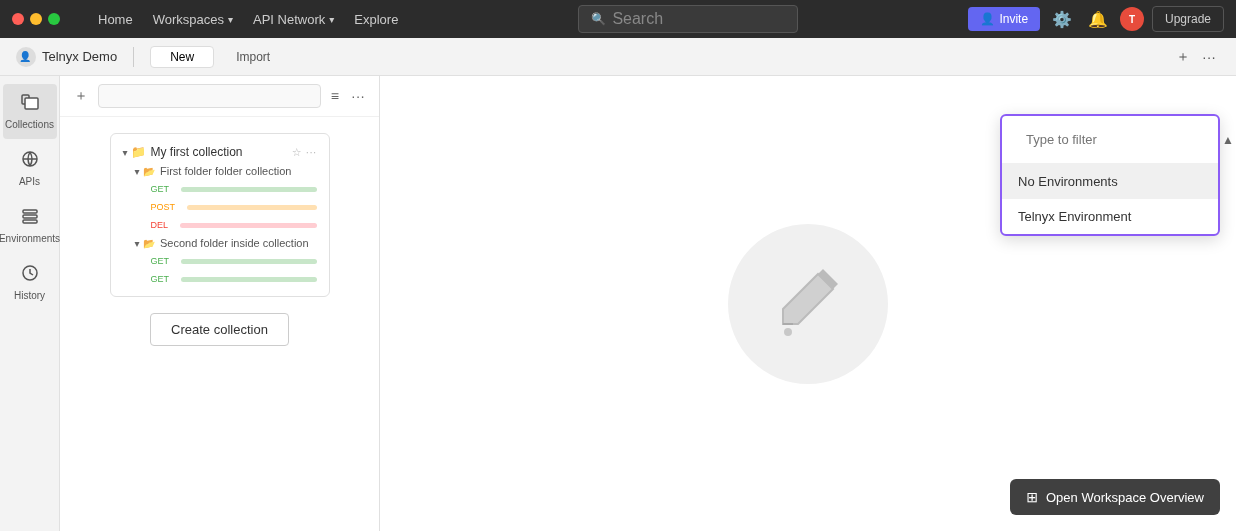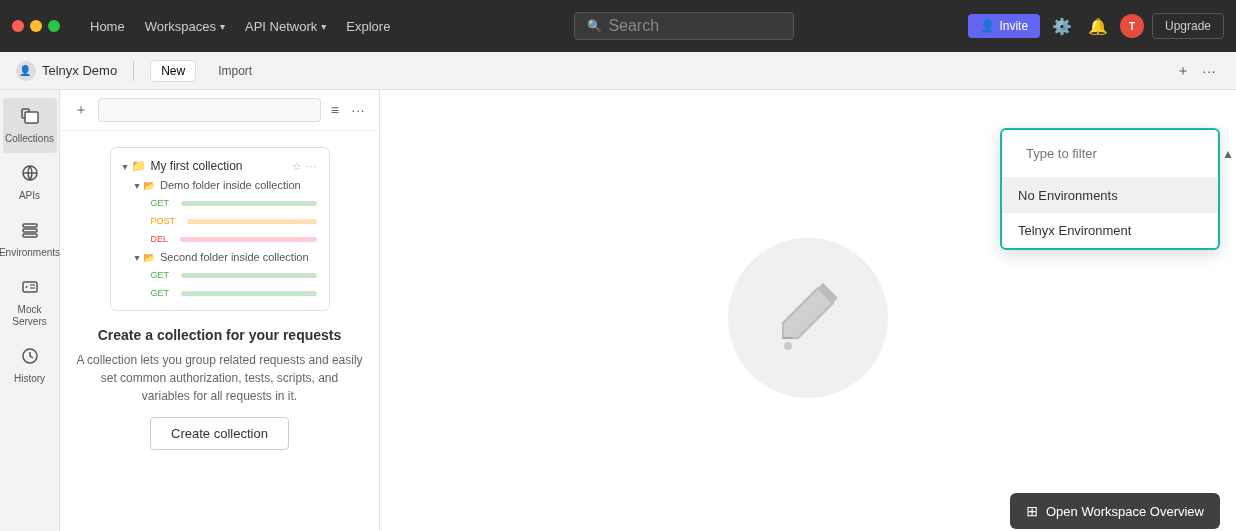--- a/index.html
+++ b/index.html
@@ -1,24 +1,25 @@
 <!DOCTYPE html>
 <html><head>
   <meta charset="utf-8">
   <style>
     * { margin: 0; padding: 0; box-sizing: border-box; }
     body { font-family: -apple-system, BlinkMacSystemFont, 'Segoe UI', sans-serif; background: #fff; width: 1236px; height: 531px; overflow: hidden; }
 
     
     .titlebar {
-      height: 52px;
+      height: 38px;
       background: #2c2c2c;
       display: flex;
       align-items: center;
       padding: 0 12px;
+      gap: 8px;
     }
     .traffic-lights { display: flex; gap: 6px; align-items: center; }
     .traffic-light { width: 12px; height: 12px; border-radius: 50%; }
     .tl-close { background: #ff5f57; }
     .tl-min { background: #febc2e; }
     .tl-max { background: #28c840; }
 
     .titlebar-nav { display: flex; align-items: center; gap: 0; margin-left: 20px; }
     .titlebar-nav-item {
       color: #ccc;
@@ -106,21 +107,21 @@
       gap: 12px;
     }
     .workspace-user { display: flex; align-items: center; gap: 6px; font-size: 13px; color: #333; }
     .workspace-user-icon { width: 20px; height: 20px; border-radius: 50%; background: #ddd; display: flex; align-items: center; justify-content: center; font-size: 10px; }
     .workspace-name { font-weight: 400; font-size: 13px; }
     .ws-divider { width: 1px; height: 20px; background: #ccc; margin: 0 4px; }
     .btn-new {
       background: white;
       border: 1px solid #ddd;
       border-radius: 4px;
-      padding: 3px 10px;
+      padding: 3px 19px;
       font-size: 12px;
       cursor: pointer;
     }
     .btn-import {
       background: transparent;
       border: none;
       padding: 3px 10px;
       font-size: 12px;
       cursor: pointer;
       color: #555;
@@ -294,21 +295,21 @@
       align-items: center;
       gap: 8px;
     }
 
     
     .dropdown-overlay {
       position: absolute;
       top: 38px;
       right: 16px;
       background: white;
-      border: 2px solid #14b8a6;
+      border: 2px solid #8b5cf6;
       border-radius: 6px;
       box-shadow: 0 4px 16px rgba(0,0,0,0.15);
       width: 220px;
       z-index: 100;
     }
     .dropdown-search {
       display: flex;
       align-items: center;
       padding: 8px 12px;
       border-bottom: 1px solid #f0f0f0;
@@ -423,31 +424,20 @@
           <rect x="3" y="4" width="14" height="3" rx="1" stroke="#555" stroke-width="1.5" fill="none"></rect>
           <rect x="3" y="9" width="14" height="3" rx="1" stroke="#555" stroke-width="1.5" fill="none"></rect>
           <rect x="3" y="14" width="14" height="3" rx="1" stroke="#555" stroke-width="1.5" fill="none"></rect>
         </svg>
       </span>
       <span class="label">Environments</span>
     </div>
     <div class="sidebar-item">
       <span class="icon">
         <svg width="20" height="20" viewBox="0 0 20 20" fill="none">
-          <rect x="3" y="5" width="14" height="10" rx="1.5" stroke="#555" stroke-width="1.5" fill="none"></rect>
-          <circle cx="6.5" cy="10" r="1" fill="#555"></circle>
-          <line x1="10" y1="8" x2="15" y2="8" stroke="#555" stroke-width="1.2"></line>
-          <line x1="10" y1="11" x2="15" y2="11" stroke="#555" stroke-width="1.2"></line>
-        </svg>
-      </span>
-      <span class="label">Mock Servers</span>
-    </div>
-    <div class="sidebar-item">
-      <span class="icon">
-        <svg width="20" height="20" viewBox="0 0 20 20" fill="none">
           <circle cx="10" cy="10" r="7" stroke="#555" stroke-width="1.5" fill="none"></circle>
           <polyline points="10,6 10,10 13,12" stroke="#555" stroke-width="1.5" fill="none"></polyline>
         </svg>
       </span>
       <span class="label">History</span>
     </div>
   </div>
 
   <div class="collections-panel">
     <div class="panel-header">
@@ -462,21 +452,21 @@
         <div class="coll-row">
           <span class="toggle">▾</span>
           <span style="font-size:12px;">📁</span>
           <span class="coll-name" style="font-size:12px;color:#333;">My first collection</span>
           <span class="stars-icon" style="margin-left:auto;font-size:11px;color:#bbb;">☆</span>
           <span class="dots-icon" style="font-size:11px;color:#bbb;">···</span>
         </div>
         <div class="coll-row indent-1">
           <span class="toggle">▾</span>
           <span style="font-size:10px;">📂</span>
-          <span style="font-size:11px;color:#555;">Demo folder inside collection</span>
+          <span style="font-size:11px;color:#555;">First folder folder collection</span>
         </div>
         <div class="coll-row indent-2">
           <span class="method-badge method-get">GET</span>
           <div class="coll-line" style="background:#c8e6c9;height:5px;border-radius:3px;flex:1;"></div>
         </div>
         <div class="coll-row indent-2">
           <span class="method-badge method-post">POST</span>
           <div class="coll-line" style="background:#ffe0b2;height:5px;border-radius:3px;flex:1;"></div>
         </div>
         <div class="coll-row indent-2">
@@ -491,24 +481,20 @@
         <div class="coll-row indent-2">
           <span class="method-badge method-get">GET</span>
           <div class="coll-line" style="background:#c8e6c9;height:5px;border-radius:3px;flex:1;"></div>
         </div>
         <div class="coll-row indent-2">
           <span class="method-badge method-get">GET</span>
           <div class="coll-line" style="background:#c8e6c9;height:5px;border-radius:3px;width:60%;"></div>
         </div>
       </div>
 
-      <div class="panel-main-text">
-        <h3>Create a collection for your requests</h3>
-        <p>A collection lets you group related requests and easily set common authorization, tests, scripts, and variables for all requests in it.</p>
-      </div>
       <button class="btn-create-collection">
         <span>Create collection</span>
       </button>
     </div>
   </div>
 
   <div class="main-content">
     <div class="illustration">
       <svg width="100" height="100" viewBox="0 0 100 100" fill="none" xmlns="http://www.w3.org/2000/svg">
         <path d="M60 20 L75 35 L40 70 L25 70 L25 55 Z" fill="#d0d0d0" stroke="#bbb" stroke-width="2"></path>

